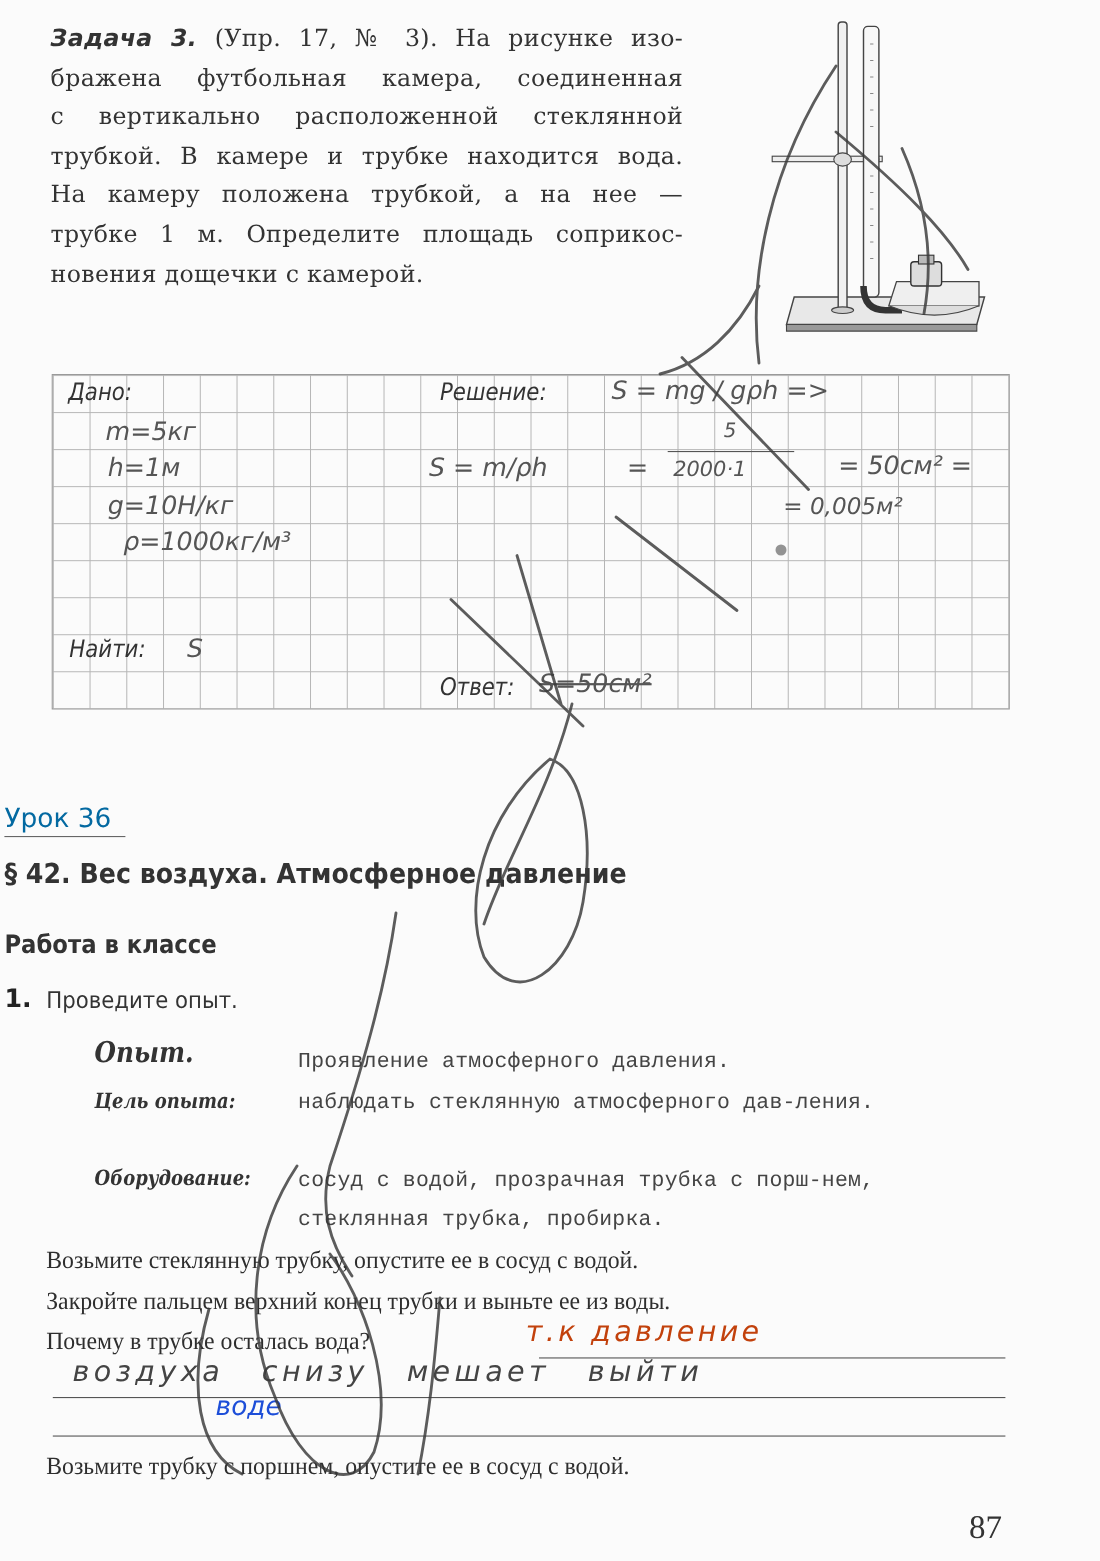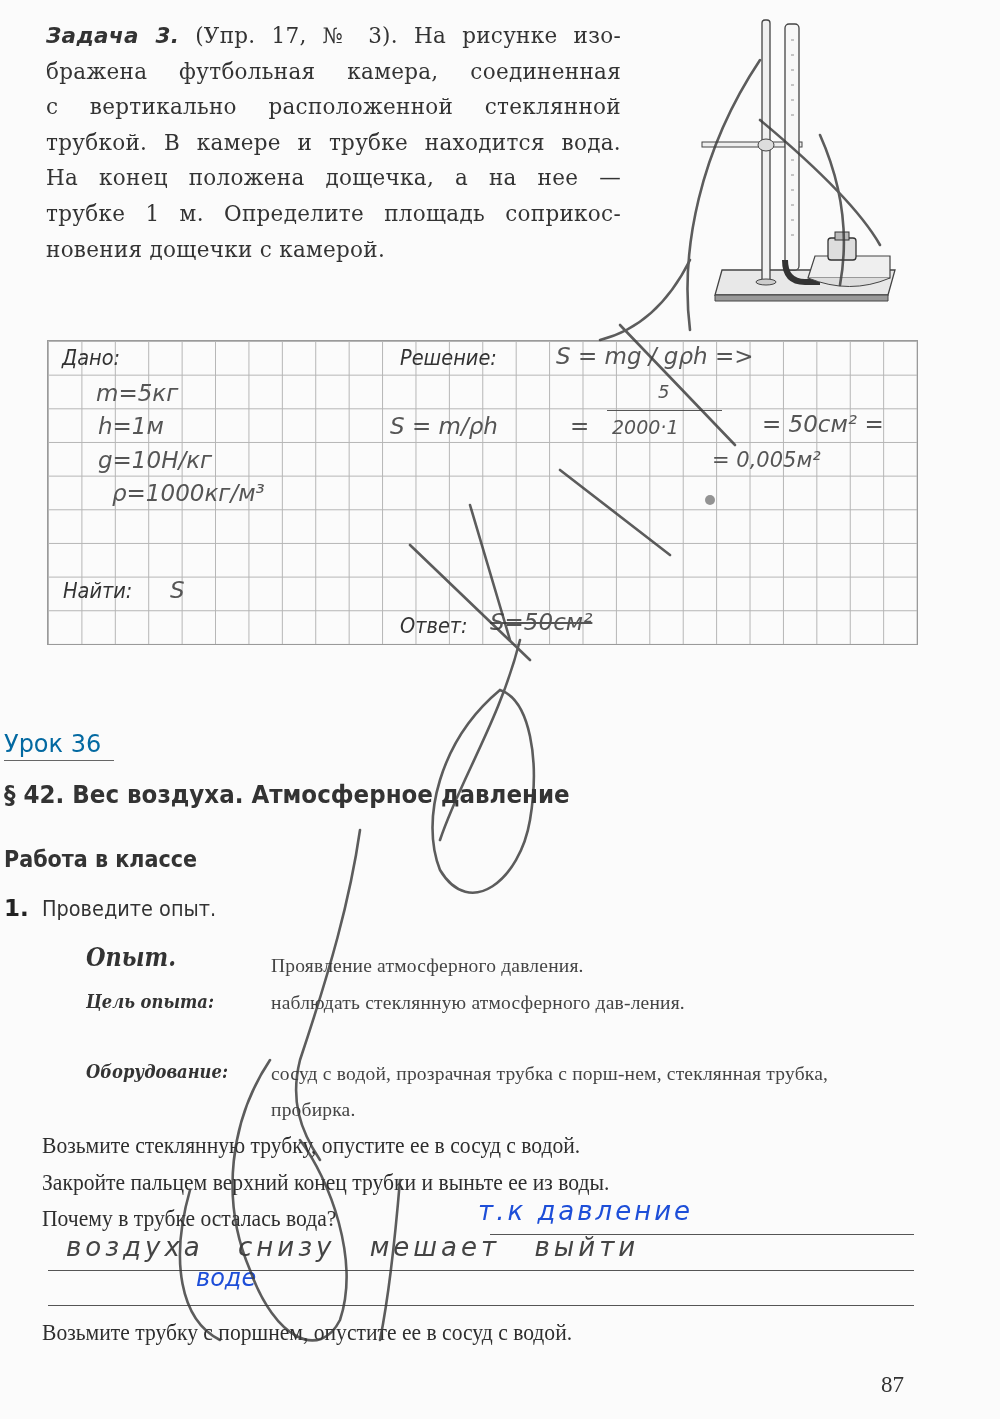--- a/index.html
+++ b/index.html
@@ -46,40 +46,40 @@
     font-size: 23px; color: #333; transform: scaleX(0.9); transform-origin: left;
   }
   .task1-num { left: 4px; top: 895px; font-family: "DejaVu Sans", sans-serif; font-weight: bold; font-size: 23px; color:#222; }
   .task1-text { left: 42px; top: 897px; font-family: "DejaVu Sans", sans-serif; font-size: 21px; color:#333; transform: scaleX(0.92); transform-origin:left; }
   .exp-label {
     font-family: "DejaVu Serif", serif; font-style: italic; font-weight: bold; color: #333;
     font-size: 19px; transform: scaleX(0.86); transform-origin: left;
   }
   .exp-label.big { font-size: 26px; }
   .exp-text {
-    left: 271px; width: 565px; font-family: Liberation Serif, serif; font-size: 19.5px;
+    left: 271px; width: 565px; font-family: Liberation Mono, monospace; font-size: 19.5px;
     line-height: 35.5px; color: #444; letter-spacing: 0.2px;
   }
   .body-text {
     left: 42px; font-family: "Liberation Serif", serif; font-size: 22.5px; color: #2e2e2e;
     transform: scaleX(0.96); transform-origin: left;
   }
   .answer-line { left: 48px; height: 0; border-top: 1.4px solid #555; }
-  .page-num { left: 881px; top: 1372px; font-family: "Liberation Serif", serif; font-size: 23px; color:#333; }
+  .page-num { left: 881px; top: 1372px; font-family: "Liberation Serif", serif; font-size: 30px; color:#333; }
   svg.overlay { position: absolute; left: 0; top: 0; pointer-events: none; }
 </style>
 </head>
 <body>
 
 <div class="abs task">
   <p><span class="lbl">Задача 3.</span><span> (Упр. 17, № 3). На рисунке изо-</span></p>
   <p>бражена футбольная камера, соединенная</p>
   <p>с вертикально расположенной стеклянной</p>
   <p>трубкой. В камере и трубке находится вода.</p>
-  <p>На конец положена дощечка, а на нее —</p>
+  <p>На камеру положена трубкой, а на нее —</p>
   <p>трубке 1 м. Определите площадь соприкос-</p>
   <p class="last">новения дощечки с камерой.</p>
 </div>
 
 <svg class="abs" style="left:690px;top:10px" width="220" height="300" viewBox="0 0 220 300">
 
   <polygon points="32,260 205,260 198,285 25,285" fill="#e8e8e8" stroke="#444" stroke-width="1.3"></polygon>
   <polygon points="25,285 198,285 198,291 25,291" fill="#999" stroke="#444" stroke-width="1"></polygon>
 
   <rect x="72" y="10" width="8" height="262" fill="#f0f0f0" stroke="#444" stroke-width="1.3" rx="3"></rect>
@@ -153,21 +153,21 @@
 <div class="abs exp-text" style="top:1056px;width:560px">сосуд с водой, прозрачная трубка с порш-нем, стеклянная трубка, пробирка.</div>
 
 <div class="abs body-text" style="top:1133px">Возьмите стеклянную трубку, опустите ее в сосуд с водой.</div>
 <div class="abs body-text" style="top:1170px">Закройте пальцем верхний конец трубки и выньте ее из воды.</div>
 <div class="abs body-text" style="top:1206px">Почему в трубке осталась вода?</div>
 
 <div class="abs answer-line" style="top:1234px;left:490px;width:424px"></div>
 <div class="abs answer-line" style="top:1270px;width:866px"></div>
 <div class="abs answer-line" style="top:1305px;width:866px"></div>
 
-<div class="abs hw" style="left:478px;top:1196px;font-size:26px;color:#1d4ed8;letter-spacing:3px">т.к давление</div>
+<div class="abs hw" style="left:478px;top:1196px;font-size:26px;color:#c2410c;letter-spacing:3px">т.к давление</div>
 <div class="abs hw" style="left:66px;top:1232px;font-size:26px;color:#444;letter-spacing:4px;word-spacing:22px">воздуха снизу мешает выйти</div>
 <div class="abs hw" style="left:196px;top:1264px;font-size:24px;color:#1d4ed8">воде</div>
 
 <div class="abs body-text" style="top:1320px">Возьмите трубку с поршнем, опустите ее в сосуд с водой.</div>
 
 <div class="abs page-num">87</div>
 
 <svg class="overlay" width="1000" height="1419">
   <g fill="none" stroke="#3a3a3a" stroke-width="2.6" stroke-linecap="round" opacity="0.82">
     <path d="M620,325 L735,445"></path>

